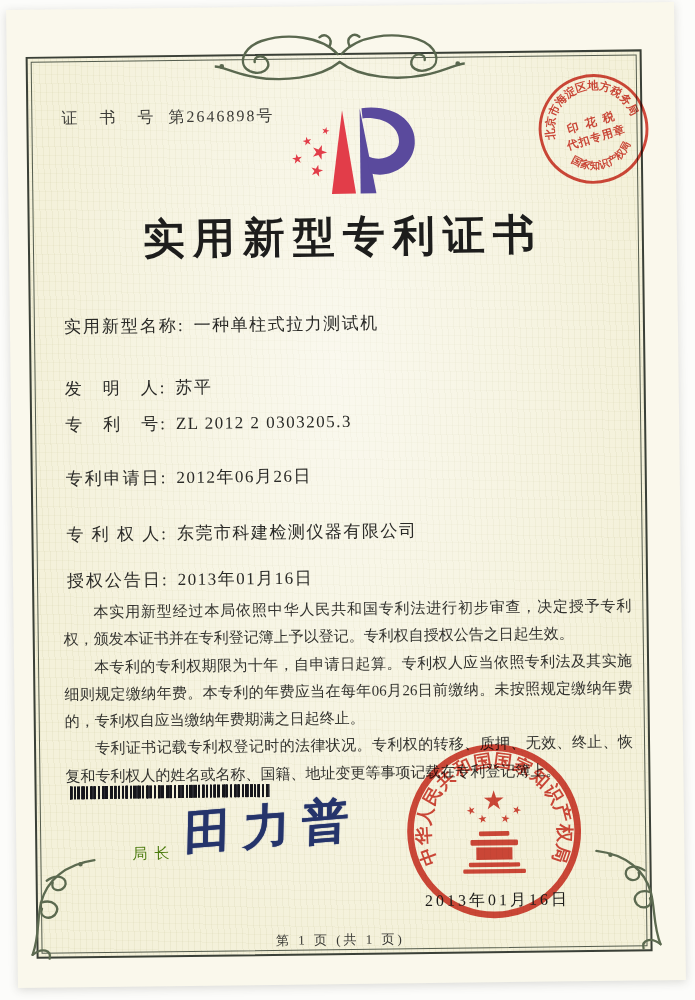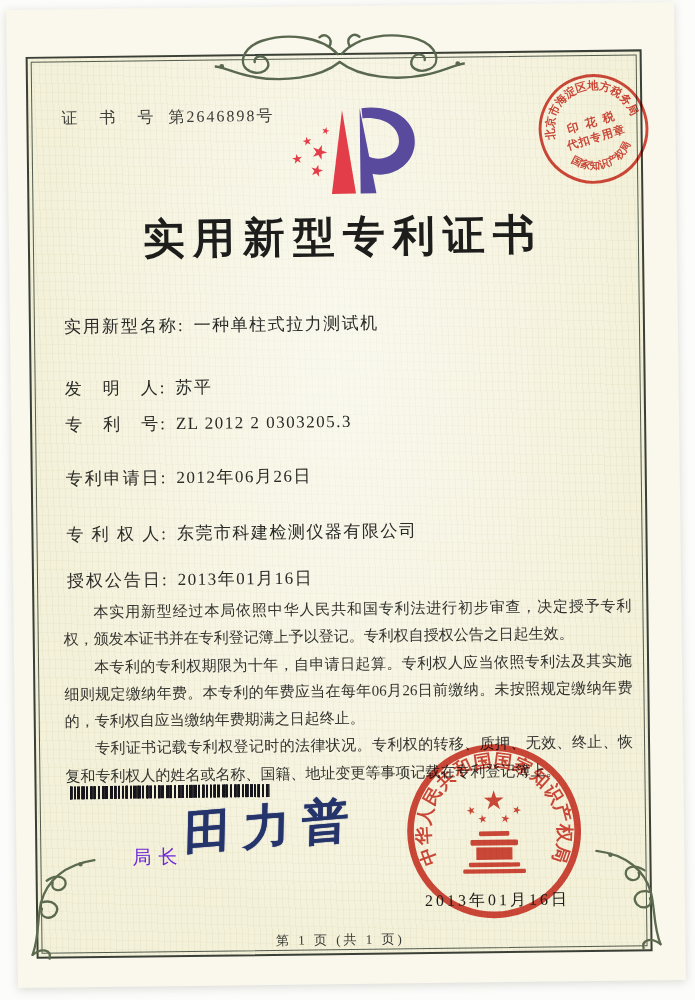--- a/index.html
+++ b/index.html
@@ -57,21 +57,21 @@
     line-height:1.82;color:#33332f;text-align:justify;}
   .paras p{margin:0;text-indent:2em;}
 
   .barcode{position:absolute;left:54px;top:777px;width:200px;height:13px;
     background:
       repeating-linear-gradient(90deg,#15151a 0 2px,transparent 2px 4px),
       repeating-linear-gradient(90deg,#15151a 0 1px,transparent 1px 7px),
       repeating-linear-gradient(90deg,#2a2a30 0 3px,transparent 3px 11px);
   }
 
-  .director{position:absolute;left:116px;top:836px;font-size:19px;letter-spacing:7px;color:#6d28d9;}
+  .director{position:absolute;left:116px;top:836px;font-size:15px;letter-spacing:7px;color:#4d7c0f;}
   .signature{
     position:absolute;left:168px;top:788px;font-size:47px;font-weight:700;
     color:#25346b;letter-spacing:12px;transform:rotate(-4deg) skewX(-6deg);
     text-shadow:0 0 1px #25346b;white-space:nowrap;
     font-family:"Liberation Serif","DejaVu Serif",serif;
   }
 
   .office-seal{position:absolute;left:383px;top:732px;width:190px;height:190px;
     opacity:.92;mix-blend-mode:multiply;}
   .office-seal svg{width:100%;height:100%;display:block;}

